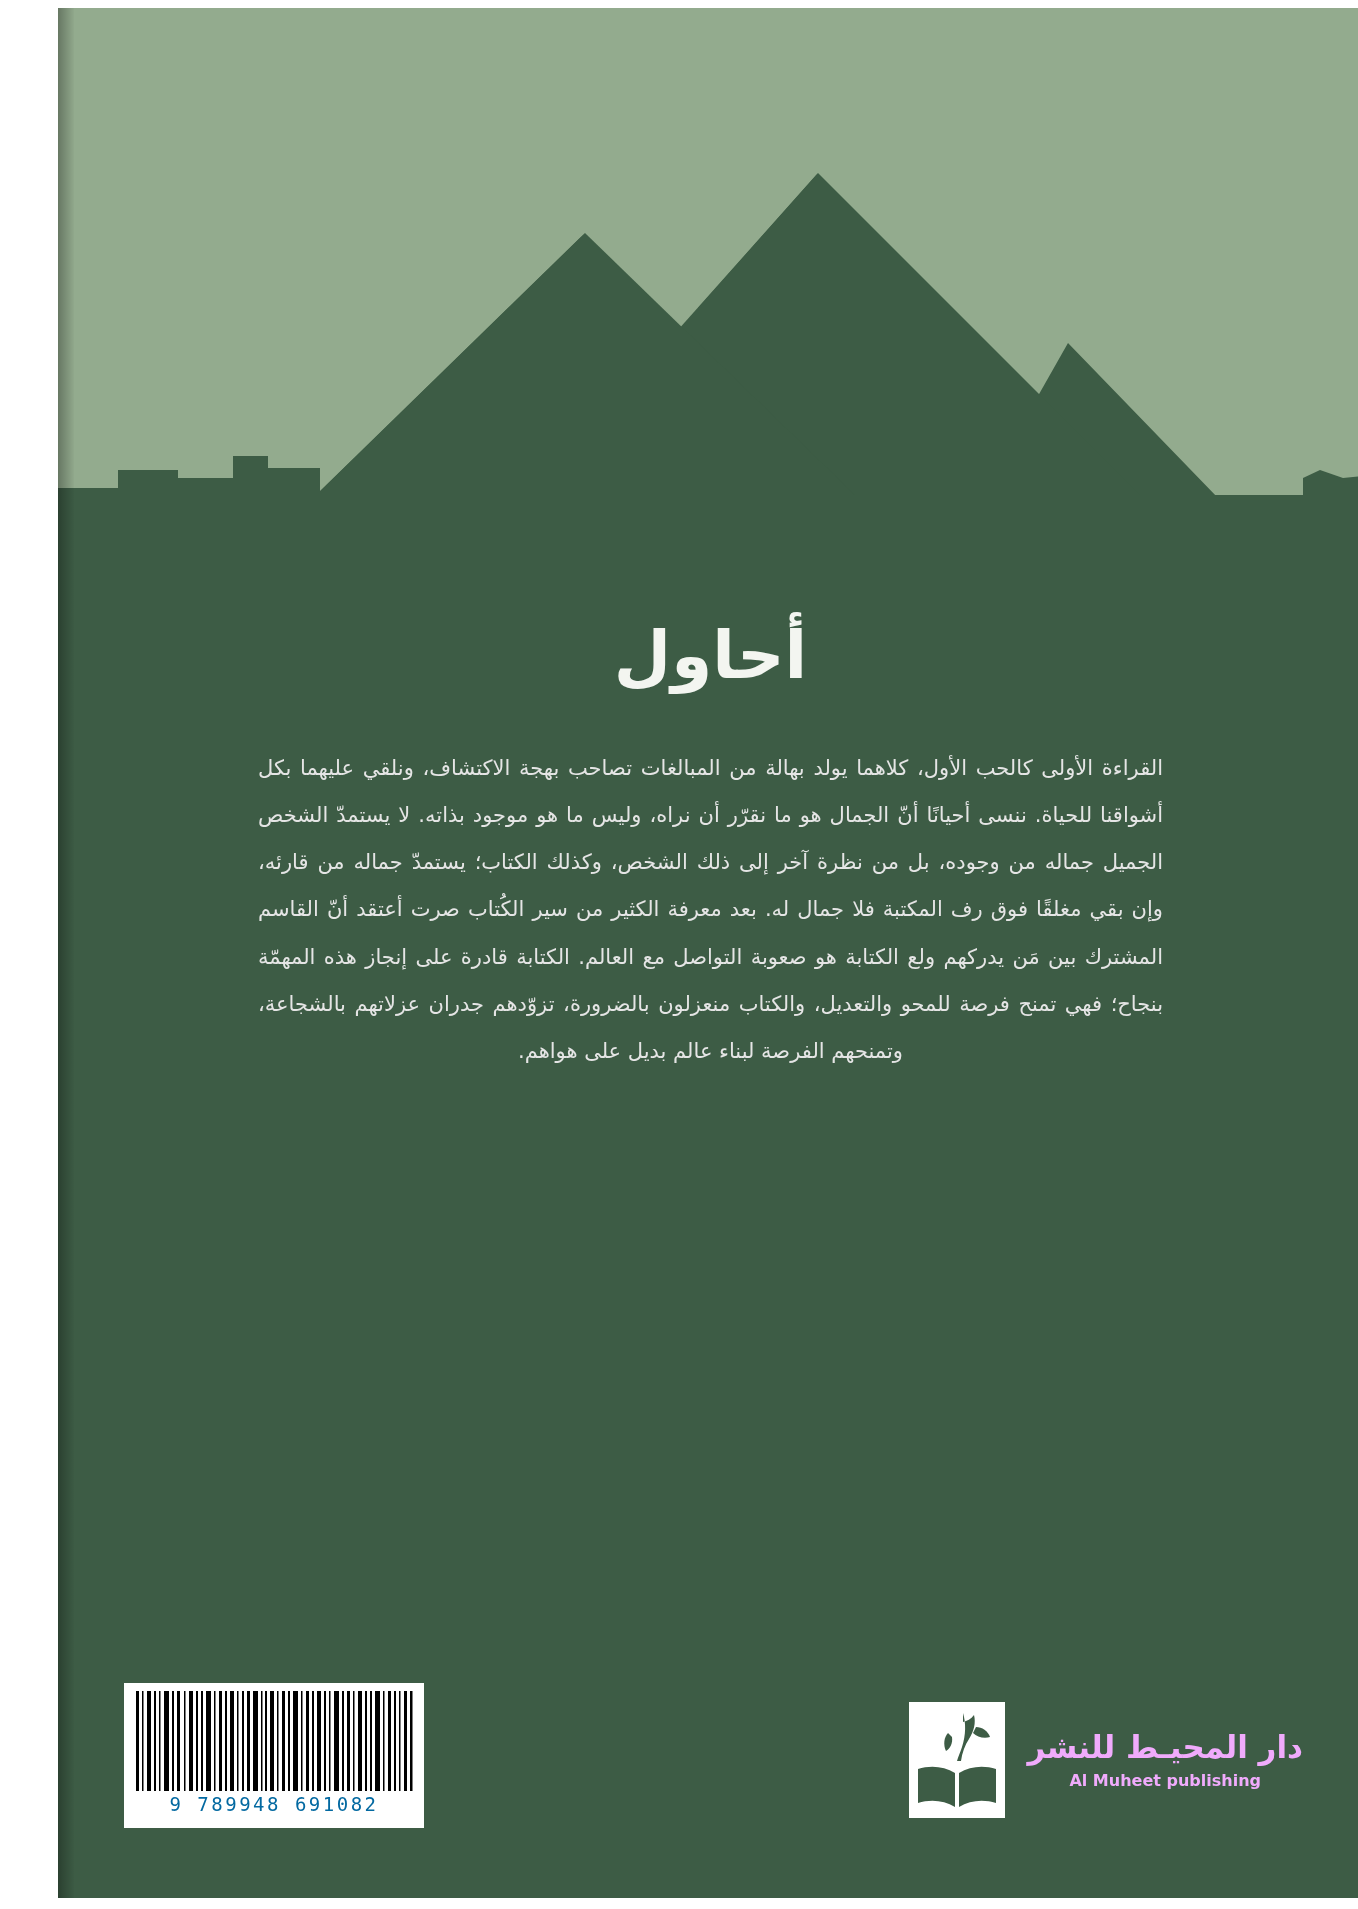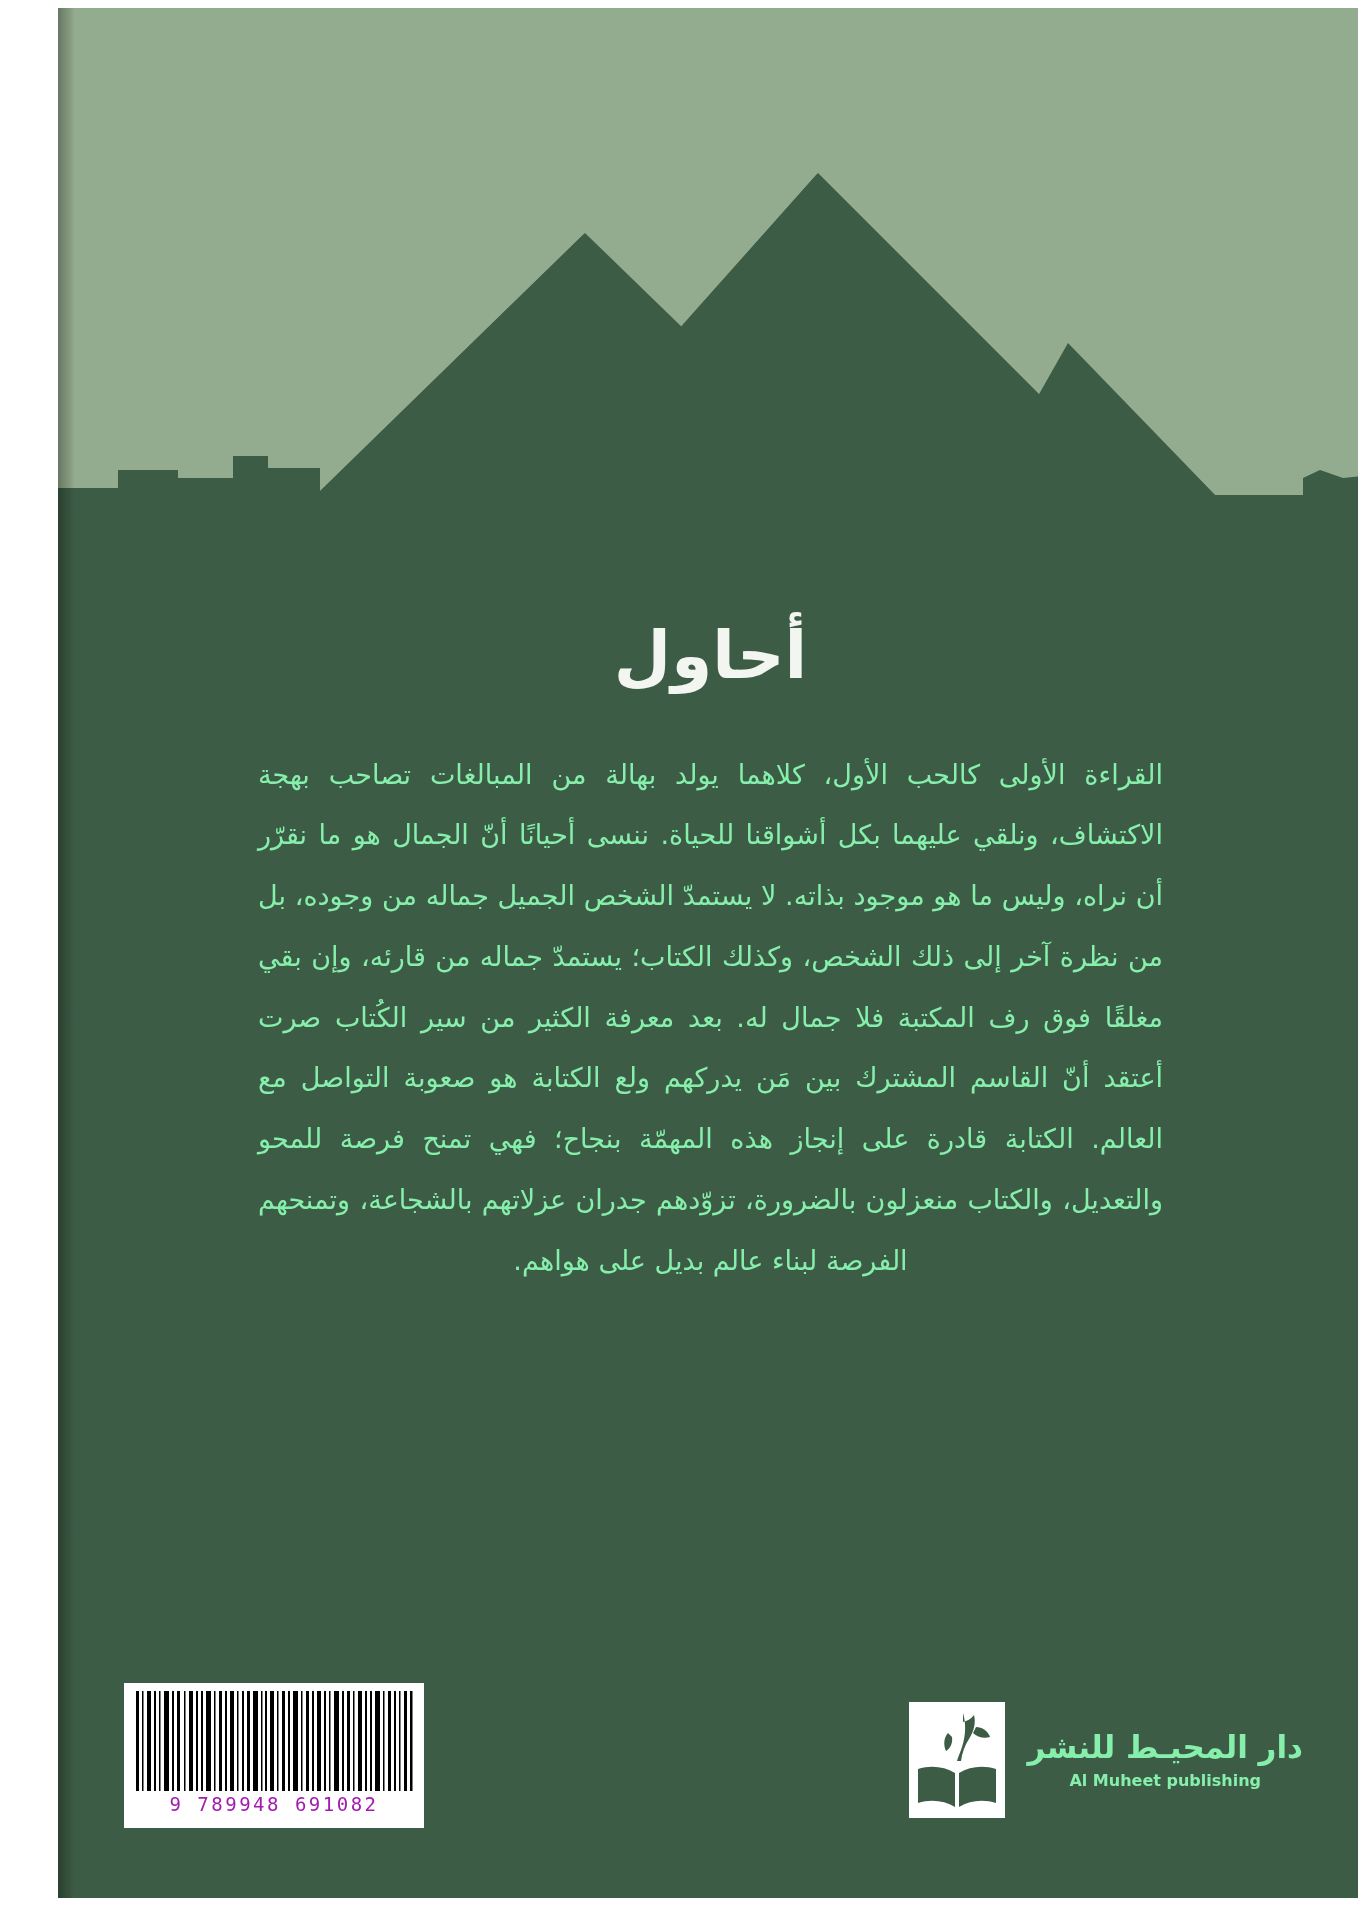--- a/index.html
+++ b/index.html
@@ -97,22 +97,22 @@
     font-weight: bold;
     letter-spacing: 0px;
     line-height: 1.1;
     margin: 0;
     padding-top: 12px;
   }
 
   .blurb {
     margin: 52px auto 0 auto;
     width: 905px;
-    color: #86efac;
-    font-size: 27px;
+    color: #e5e5e5;
+    font-size: 21px;
     line-height: 2.25;
     text-align: justify;
     text-align-last: center;
     direction: rtl;
     font-weight: normal;
   }
 
   
   .bottom {
     position: absolute;
@@ -135,41 +135,41 @@
     box-sizing: border-box;
   }
   .barcode-bars {
     width: 100%;
     height: 100px;
     display: block;
   }
   .barcode-number {
     font-family: "DejaVu Sans Mono", monospace;
     font-size: 19px;
-    color: #a21caf;
+    color: #0369a1;
     text-align: center;
     letter-spacing: 2.5px;
     margin-top: 2px;
     direction: ltr;
   }
 
   
   .publisher {
     position: absolute;
     right: 60px;
     bottom: 20px;
     display: flex;
     flex-direction: row;
     align-items: center;
     gap: 22px;
     direction: rtl;
   }
   .pub-text {
     text-align: center;
-    color: #86efac;
+    color: #f0abfc;
   }
   .pub-ar {
     font-size: 31px;
     font-weight: bold;
     letter-spacing: 1px;
     line-height: 1.25;
     white-space: nowrap;
   }
   .pub-en {
     font-size: 16px;

